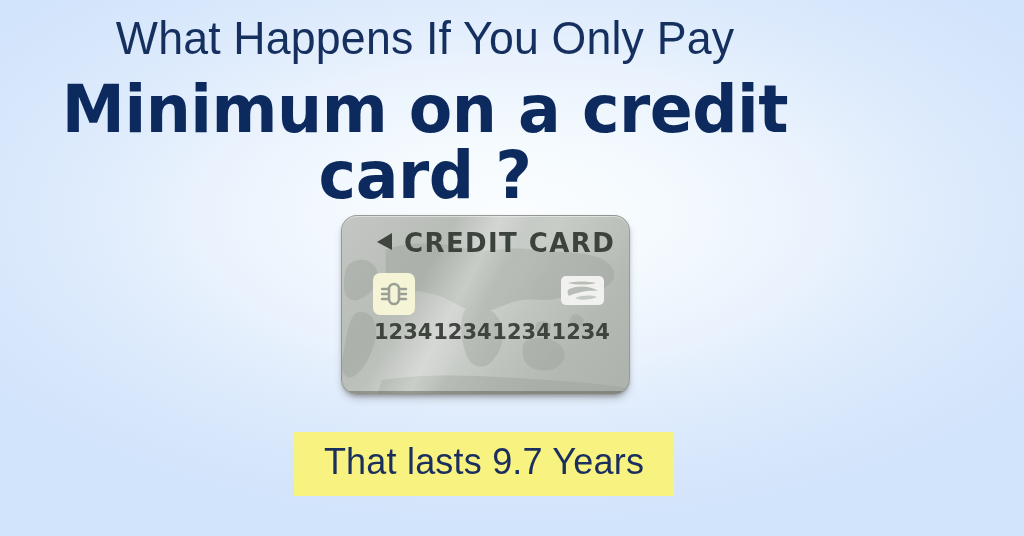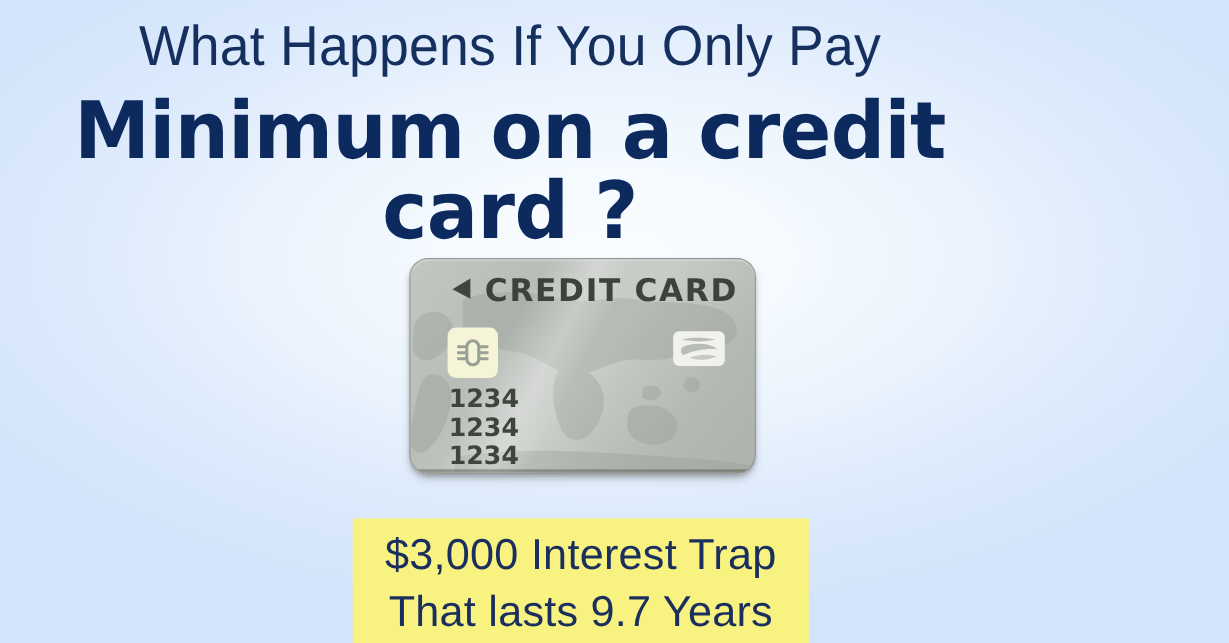--- a/index.html
+++ b/index.html
@@ -158,21 +158,20 @@
     left: 32px;
     top: 104px;
     width: 236px;
     display: flex;
     justify-content: space-between;
     font-family: "DejaVu Sans", sans-serif;
     font-weight: 600;
     font-size: 21px;
     color: #3f443e;
     letter-spacing: 0px;
-    flex-direction: column;
   }
   .num-group { white-space: nowrap; }
 
   .card-bottom-edge {
     position: absolute;
     left: 6px;
     right: 6px;
     bottom: 0;
     height: 3px;
     background: rgba(90,86,82,0.45);
@@ -290,18 +289,17 @@
         <span class="num-group">1234</span>
         <span class="num-group">1234</span>
         <span class="num-group">1234</span>
       </div>
 
       <div class="card-bottom-edge"></div>
     </div>
   </div>
 
   <div class="callout">
-    <div class="callout-line">$3,000 Interest Trap</div>
     <div class="callout-line">That lasts 9.7 Years</div>
   </div>
 
 
 </div>
 
 </body></html>

